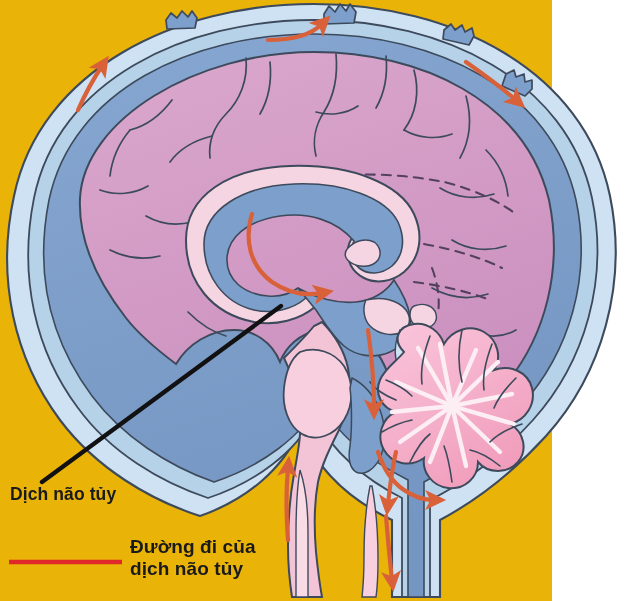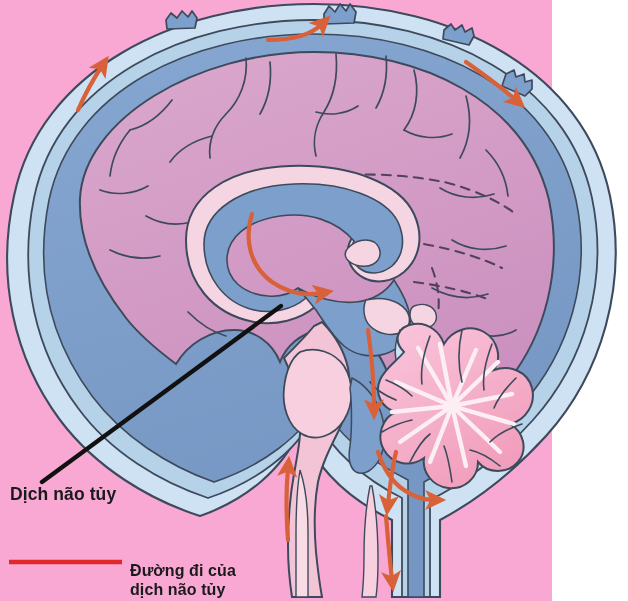--- a/index.html
+++ b/index.html
@@ -11,21 +11,21 @@
   body {
     width: 628px;
     height: 601px;
     overflow: hidden;
     font-family: "Liberation Sans", sans-serif;
   }
   #diagram-root {
     position: relative;
     width: 552px;
     height: 601px;
-    background: #f9a8d4;
+    background: #eab308;
   }
   #brain-svg {
     position: absolute;
     left: 0;
     top: 0;
     width: 628px;
     height: 601px;
     display: block;
   }
   .legend-text {
@@ -38,23 +38,22 @@
   }
   #label-csf {
     left: 10px;
     top: 484px;
     font-size: 17.5px;
     letter-spacing: 0.1px;
   }
   #label-pathway {
     left: 130px;
     top: 536px;
-    font-size: 16px;
+    font-size: 19px;
     letter-spacing: 0.1px;
-    margin-top: 26px;
   }
 </style>
 </head>
 <body>
 
 <div id="diagram-root">
 
   <svg id="brain-svg" viewBox="0 0 628 601" xmlns="http://www.w3.org/2000/svg">
     <defs>
       <linearGradient id="gradCerebrum" x1="0" y1="0" x2="0.4" y2="1">

